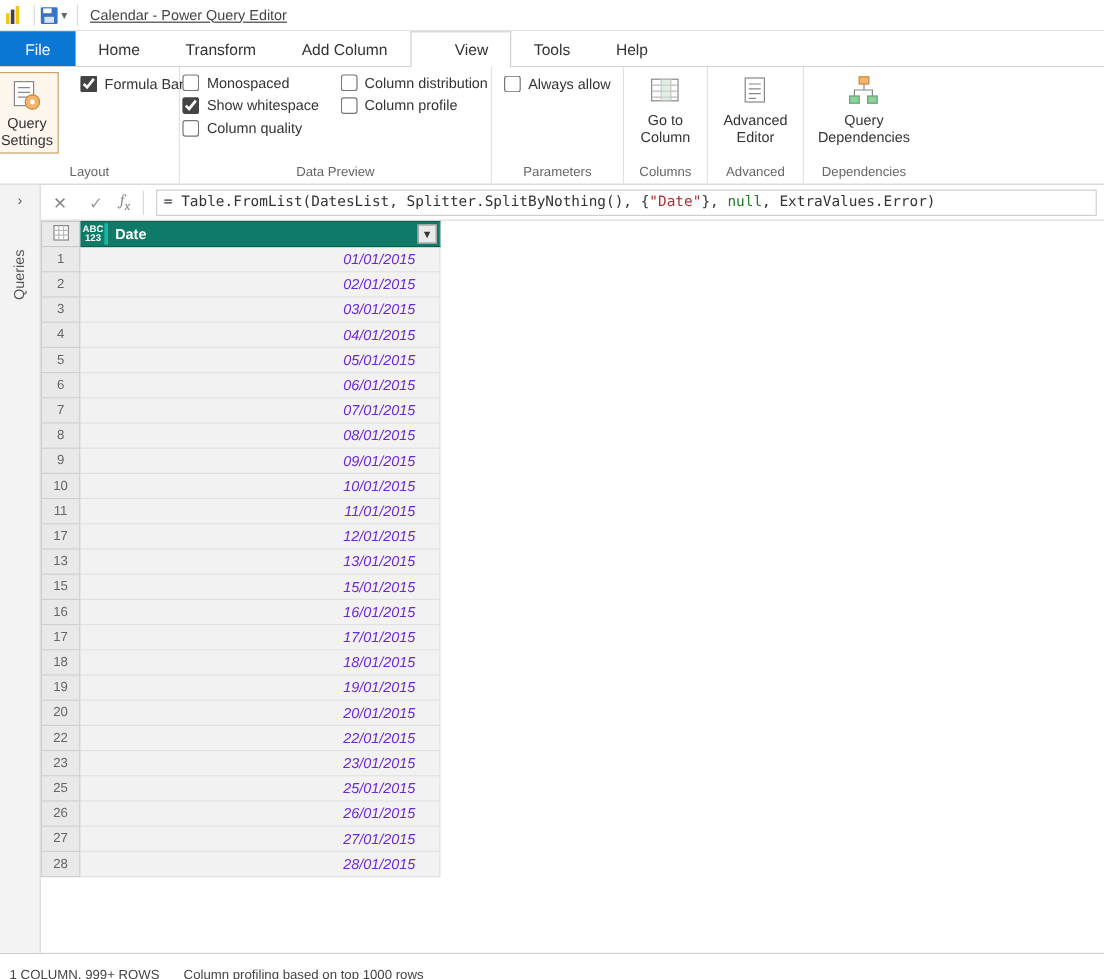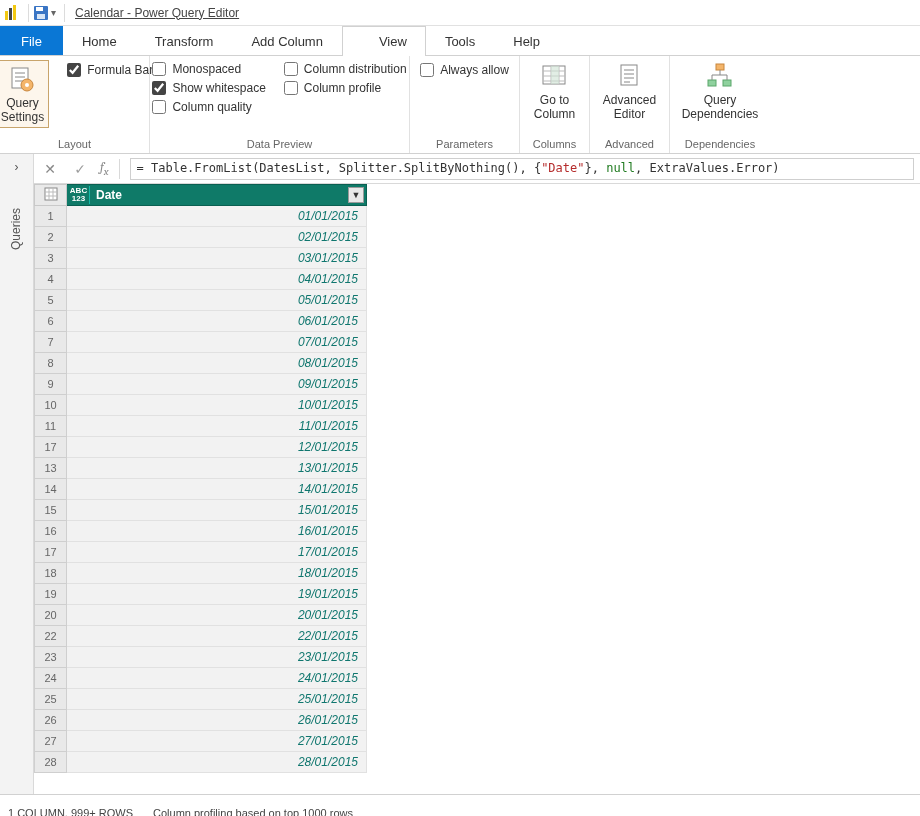--- a/index.html
+++ b/index.html
@@ -152,40 +152,40 @@
   }
   .grid th.colhead {
     background:#0f7a68;
     color:#fff;
     height:20px;
     border:1px solid #0a5f51;
     position:relative;
   }
   .colhead-inner { display:flex; align-items:center; height:100%; }
   .typeicon { width:22px; display:flex; flex-direction:column; align-items:center; font-size:8px; line-height:1; color:#fff;
-     border-right:1px solid #14b8a6; padding:1px 2px;}
+     border-right:3px solid #14b8a6; padding:1px 2px;}
   .colname { padding-left:6px; font-weight:600;}
   .coldrop { position:absolute; right:2px; top:2px; width:16px; height:16px; background:#e9e9e9;
     border:1px solid #9a9a9a; color:#333; font-size:9px; text-align:center; line-height:14px;}
   .grid td.rownum {
     width:30px; height:21px;
     background:#e9e9e9;
     border:1px solid #cfcfcf;
     text-align:center;
     color:#666;
     font-size:11px;
   }
   .grid td.cell {
     height:21px;
     border:1px solid #e1e1e1;
     background:#f2f2f2;
     text-align:right;
-    padding:0 8px;
+    padding:0 20px;
     font-style:italic;
-    color:#0f766e;
+    color:#6d28d9;
     font-size:12px;
   }
   
   .statusbar {
     height:36px;
     border-top:1px solid #d1d1d1;
     background:#fff;
     display:flex;
     align-items:center;
     font-size:11px;
@@ -424,24 +424,20 @@
             </tr>
             <tr>
               <td class="rownum">17</td>
               <td class="cell">12/01/2015</td>
             </tr>
             <tr>
               <td class="rownum">13</td>
               <td class="cell">13/01/2015</td>
             </tr>
             <tr>
-              <td class="rownum">14</td>
-              <td class="cell">14/01/2015</td>
-            </tr>
-            <tr>
               <td class="rownum">15</td>
               <td class="cell">15/01/2015</td>
             </tr>
             <tr>
               <td class="rownum">16</td>
               <td class="cell">16/01/2015</td>
             </tr>
             <tr>
               <td class="rownum">17</td>
               <td class="cell">17/01/2015</td>
@@ -458,24 +454,20 @@
               <td class="rownum">20</td>
               <td class="cell">20/01/2015</td>
             </tr>
             <tr>
               <td class="rownum">22</td>
               <td class="cell">22/01/2015</td>
             </tr>
             <tr>
               <td class="rownum">23</td>
               <td class="cell">23/01/2015</td>
-            </tr>
-            <tr>
-              <td class="rownum">24</td>
-              <td class="cell">24/01/2015</td>
             </tr>
             <tr>
               <td class="rownum">25</td>
               <td class="cell">25/01/2015</td>
             </tr>
             <tr>
               <td class="rownum">26</td>
               <td class="cell">26/01/2015</td>
             </tr>
             <tr>

